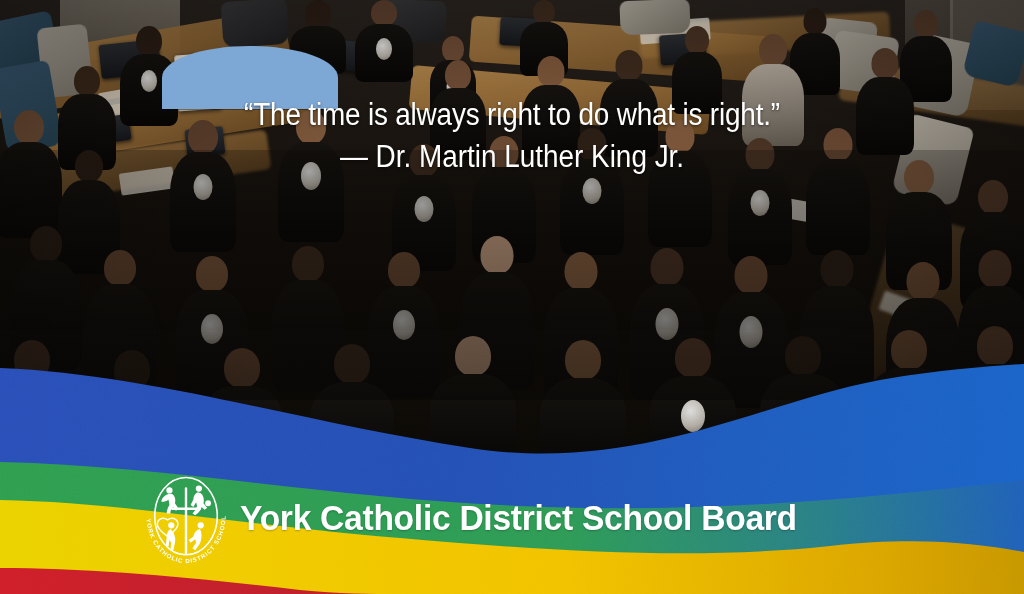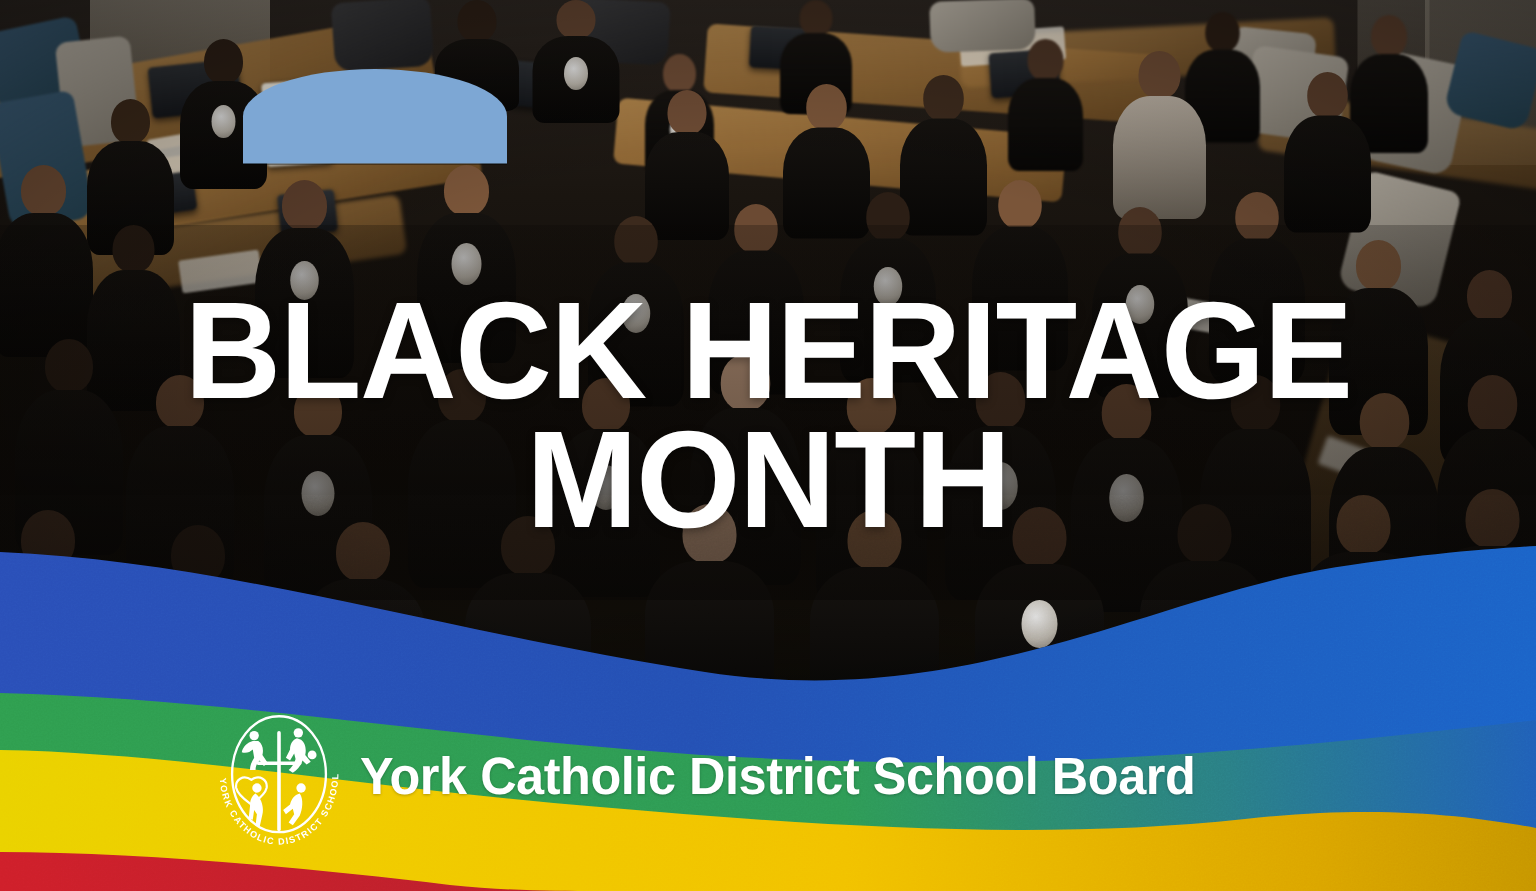--- a/index.html
+++ b/index.html
@@ -362,25 +362,25 @@
     </div>
 
     <div style="position:absolute;inset:0;
       background:radial-gradient(ellipse 80% 65% at 50% 45%, rgba(0,0,0,0) 40%, rgba(0,0,0,.45) 100%);"></div>
     <div style="position:absolute;left:0;top:150px;width:1024px;height:250px;
       background:linear-gradient(180deg, rgba(8,6,4,.25), rgba(8,6,4,.62));"></div>
   </div>
 
   <div id="dome"></div>
 
-
-  <div id="title-wrap">
-    <div class="title-line l1">BLACK HERITAGE</div>
-    <div class="title-line l2">MONTH</div>
+  <div id="quote-wrap">
+    <div id="quote-line">“The time is always right to do what is right.”</div>
+    <div id="quote-attr">— Dr. Martin Luther King Jr.</div>
   </div>
+
 
   <div id="waves">
     <svg width="1024" height="264" viewBox="0 0 1024 264" xmlns="http://www.w3.org/2000/svg">
       <defs>
         <linearGradient id="gBlue" x1="0" y1="0" x2="1" y2="0">
           <stop offset="0%" stop-color="#2a4fb8"></stop>
           <stop offset="45%" stop-color="#2450b4"></stop>
           <stop offset="72%" stop-color="#1f5cbe"></stop>
           <stop offset="100%" stop-color="#1b63c8"></stop>
         </linearGradient>

